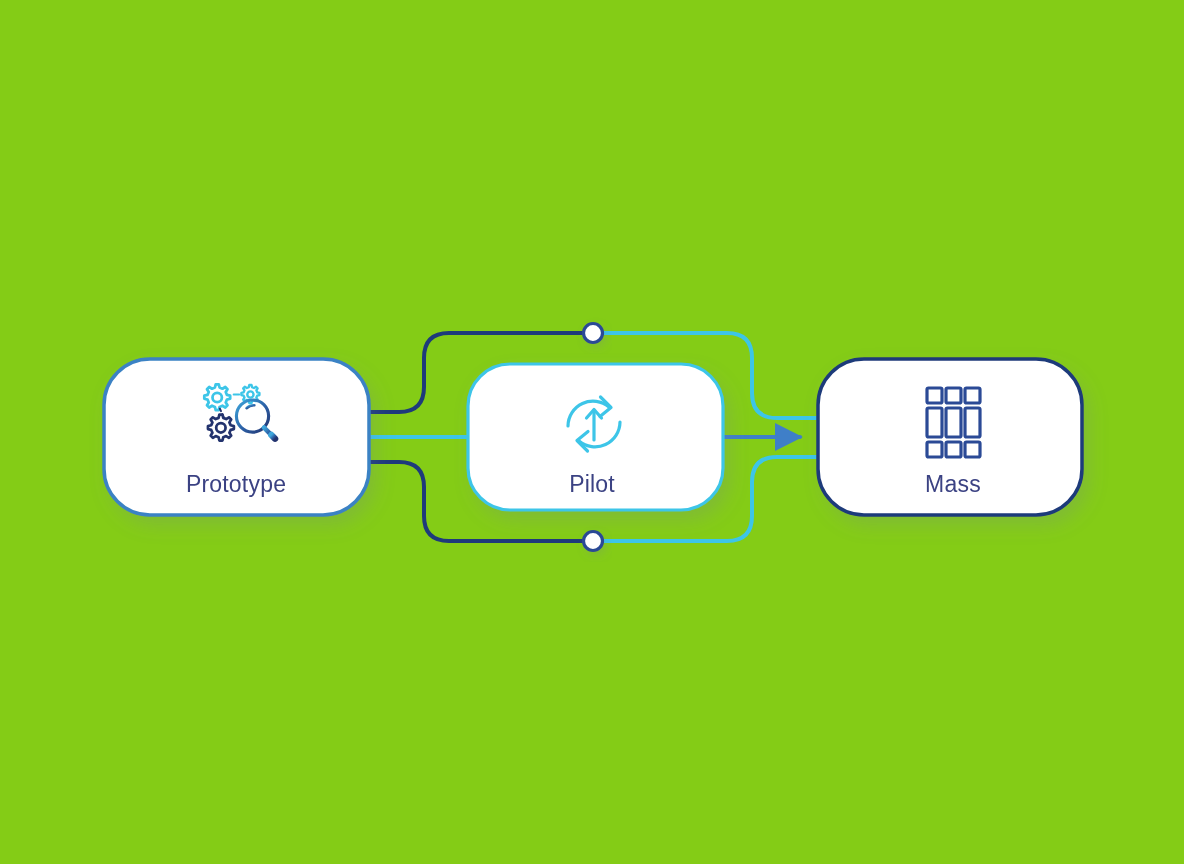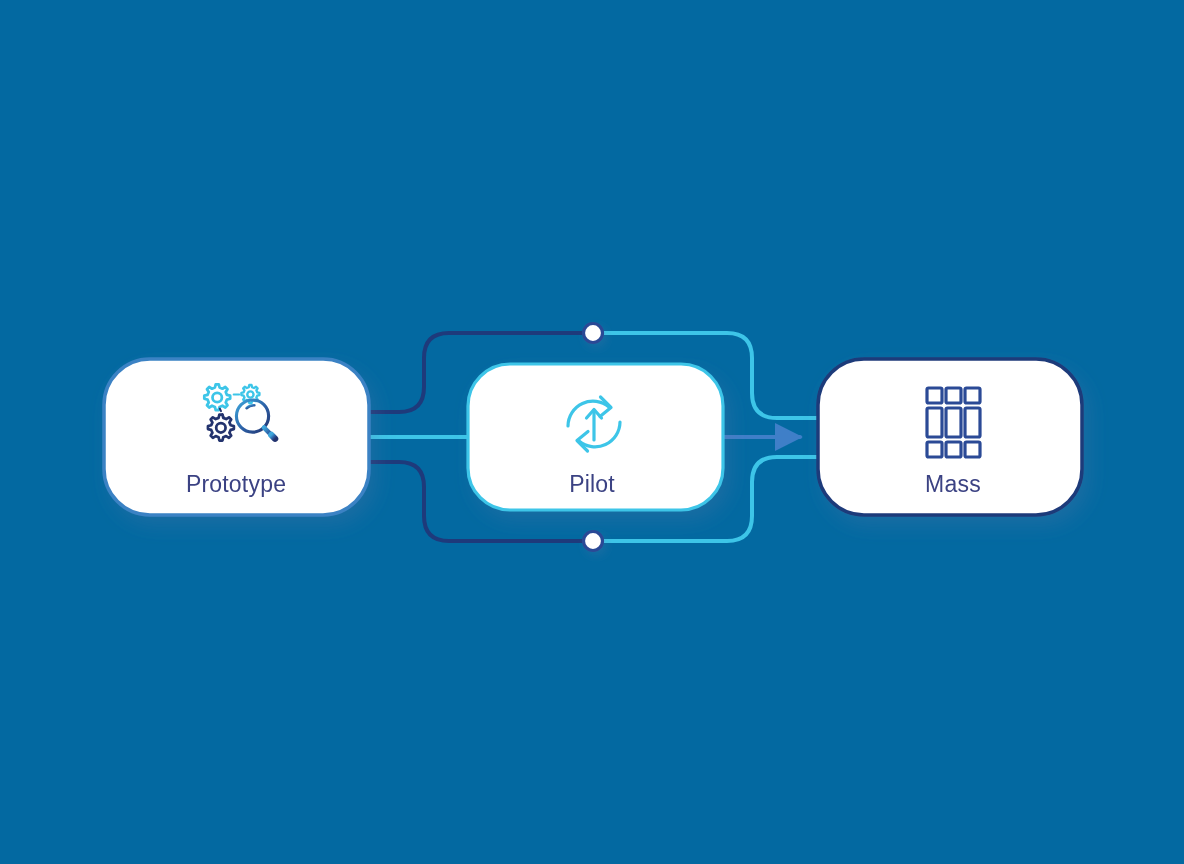--- a/index.html
+++ b/index.html
@@ -11,21 +11,21 @@
   body {
     width: 1184px;
     height: 864px;
     font-family: "Liberation Sans", sans-serif;
     overflow: hidden;
   }
   #diagram-root {
     position: relative;
     width: 1184px;
     height: 864px;
-    background: #0369a1;
+    background: #84cc16;
   }
   #flow-svg {
     position: absolute;
     top: 0;
     left: 0;
     width: 1184px;
     height: 864px;
   }
   .card-label {
     font-family: "Liberation Sans", sans-serif;

